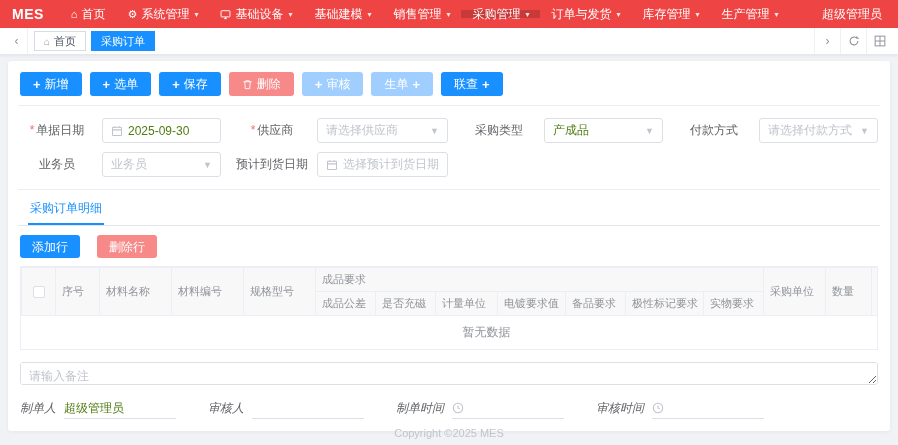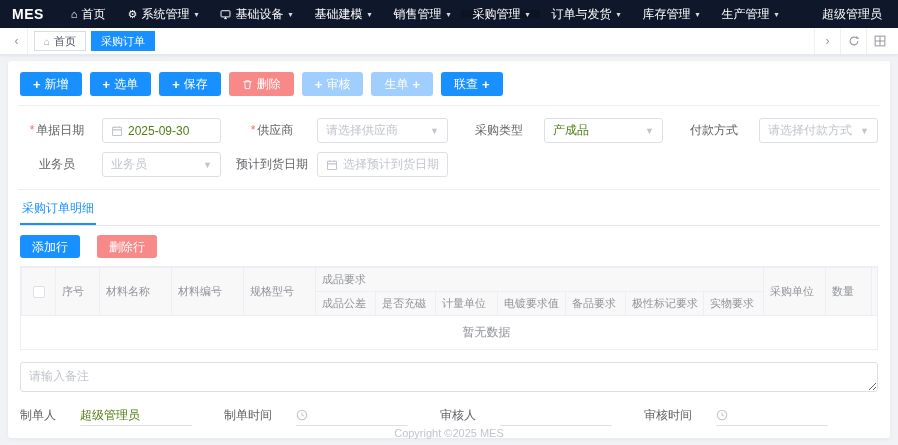--- a/index.html
+++ b/index.html
@@ -1,21 +1,21 @@
 <!DOCTYPE html>
 <html><head>
 <meta charset="utf-8">
 <style>
   * { margin:0; padding:0; box-sizing:border-box; }
   html,body { width:898px; height:445px; overflow:hidden; background:#f0f2f5;
     font-family:"Liberation Sans","DejaVu Sans",sans-serif; font-size:12px; color:#606266; }
   body { position:relative; }
 
   
-  .navbar { height:28px; background:#0f172a; display:flex; align-items:center; color:#fff; padding:10px 12px; }
+  .navbar { height:28px; background:#ef4444; display:flex; align-items:center; color:#fff; padding:10px 12px; }
   .logo { font-weight:bold; font-size:14px; margin-right:16px; letter-spacing:.5px; cursor:pointer; }
   .nav-menu { display:flex; height:100%; flex:1; }
   .nav-item { display:flex; align-items:center; gap:4px; padding:0 11px; height:100%; cursor:pointer; white-space:nowrap; }
   .nav-item.active { background:rgba(0,0,0,.16); }
   .nav-ico { font-size:11px; line-height:1; display:inline-flex; }
   .caret { font-size:8px; opacity:.85; margin-left:1px; }
   .nav-user { font-size:12px; cursor:pointer; padding:0 4px; }
 
   
   .tabbar { height:27px; background:#fff; border-bottom:1px solid #e4e7ed;
@@ -53,43 +53,43 @@
   .control.disabled { background:#f5f7fa; border-color:#e4e7ed; color:#c0c4cc; cursor:not-allowed; }
   .ph { color:#c0c4cc; white-space:nowrap; }
   .val { color:#4d7c0f; white-space:nowrap; }
   .caret-down { margin-left:auto; color:#c0c4cc; font-size:9px; }
   input.control, textarea.control { cursor:text; }
   input::placeholder, textarea::placeholder { color:#c0c4cc; }
 
   
   .detail { border-top:1px solid #ebeef5; padding-top:6px; }
   .detail-title { display:inline-block; color:#1890ff; font-size:12px; padding:4px 2px 6px;
-    border-bottom:2px solid #1890ff; margin-left:2px; cursor:pointer; }
+    border-bottom:2px solid #1890ff; margin-left:10px; cursor:pointer; }
   .detail-title-row { border-bottom:1px solid #e4e7ed; margin-bottom:9px; }
   .row-btns { display:flex; gap:17px; padding:0 2px 8px; }
   .btn-sm { height:23px; padding:0 11px; font-size:12px; }
 
   .table-wrap { border:1px solid #ebeef5; overflow:hidden; margin:0 2px; }
   table { border-collapse:collapse; table-layout:fixed; width:930px; font-size:11px; }
   th { background:#f8f8f9; color:#909399; font-weight:400; border:1px solid #ebeef5;
     padding:4px 6px; text-align:left; white-space:nowrap; overflow:hidden; }
   td.empty-cell { text-align:center; color:#909399; padding:8px 0; font-size:12px; background:#fff; }
   .cb { display:inline-block; width:12px; height:12px; border:1px solid #dcdfe6; border-radius:2px;
     background:#fff; vertical-align:middle; cursor:pointer; }
 
   
   .remarks { display:flex; margin-top:12px; padding:0 2px; }
   .remarks > label { width:82px; text-align:right; padding-right:8px; padding-top:6px; flex-shrink:0; }
-  .remarks textarea { flex:1; height:30px; resize:vertical; border:1px solid #dcdfe6; border-radius:3px;
+  .remarks textarea { flex:1; height:23px; resize:vertical; border:1px solid #dcdfe6; border-radius:3px;
     padding:5px 8px; font-size:12px; font-family:inherit; color:#606266; outline:none; }
 
   
   .audit-row { display:flex; margin-top:13px; padding:0 2px 2px; gap:32px; align-items:center; }
   .audit-field { display:flex; align-items:center; }
-  .audit-field > label { padding-right:24px; white-space:nowrap; }
+  .audit-field > label { padding-right:8px; white-space:nowrap;font-style:italic; }
   .u-input { width:112px; border-bottom:1px solid #dcdfe6; height:21px; display:flex;
     align-items:center; gap:5px; font-size:12px; overflow:hidden; }
 
   .page-footer { position:absolute; left:0; right:0; bottom:6px; text-align:center;
     color:#c0c4cc; font-size:11px; }
 
   svg { display:block; }
 </style>
 </head>
 <body>
@@ -328,34 +328,34 @@
   </div>
 
   <div class="audit-row">
     <div class="audit-field">
       <label>制单人</label>
       <div class="u-input">
         <span class="val">超级管理员</span>
       </div>
     </div>
     <div class="audit-field">
+      <label>审核人</label>
+      <div class="u-input">
+        <span class="val"></span>
+      </div>
+    </div>
+    <div class="audit-field">
       <label>制单时间</label>
       <div class="u-input">
         <span>
             <svg viewBox="0 0 16 16" width="12" height="12">
               <circle cx="8" cy="8" r="6.3" fill="none" stroke="#c0c4cc" stroke-width="1.4"></circle>
               <path d="M8 4.5V8l2.4 1.5" fill="none" stroke="#c0c4cc" stroke-width="1.4"></path>
             </svg>
           </span>
-        <span class="val"></span>
-      </div>
-    </div>
-    <div class="audit-field">
-      <label>审核人</label>
-      <div class="u-input">
         <span class="val"></span>
       </div>
     </div>
     <div class="audit-field">
       <label>审核时间</label>
       <div class="u-input">
         <span>
             <svg viewBox="0 0 16 16" width="12" height="12">
               <circle cx="8" cy="8" r="6.3" fill="none" stroke="#c0c4cc" stroke-width="1.4"></circle>
               <path d="M8 4.5V8l2.4 1.5" fill="none" stroke="#c0c4cc" stroke-width="1.4"></path>

